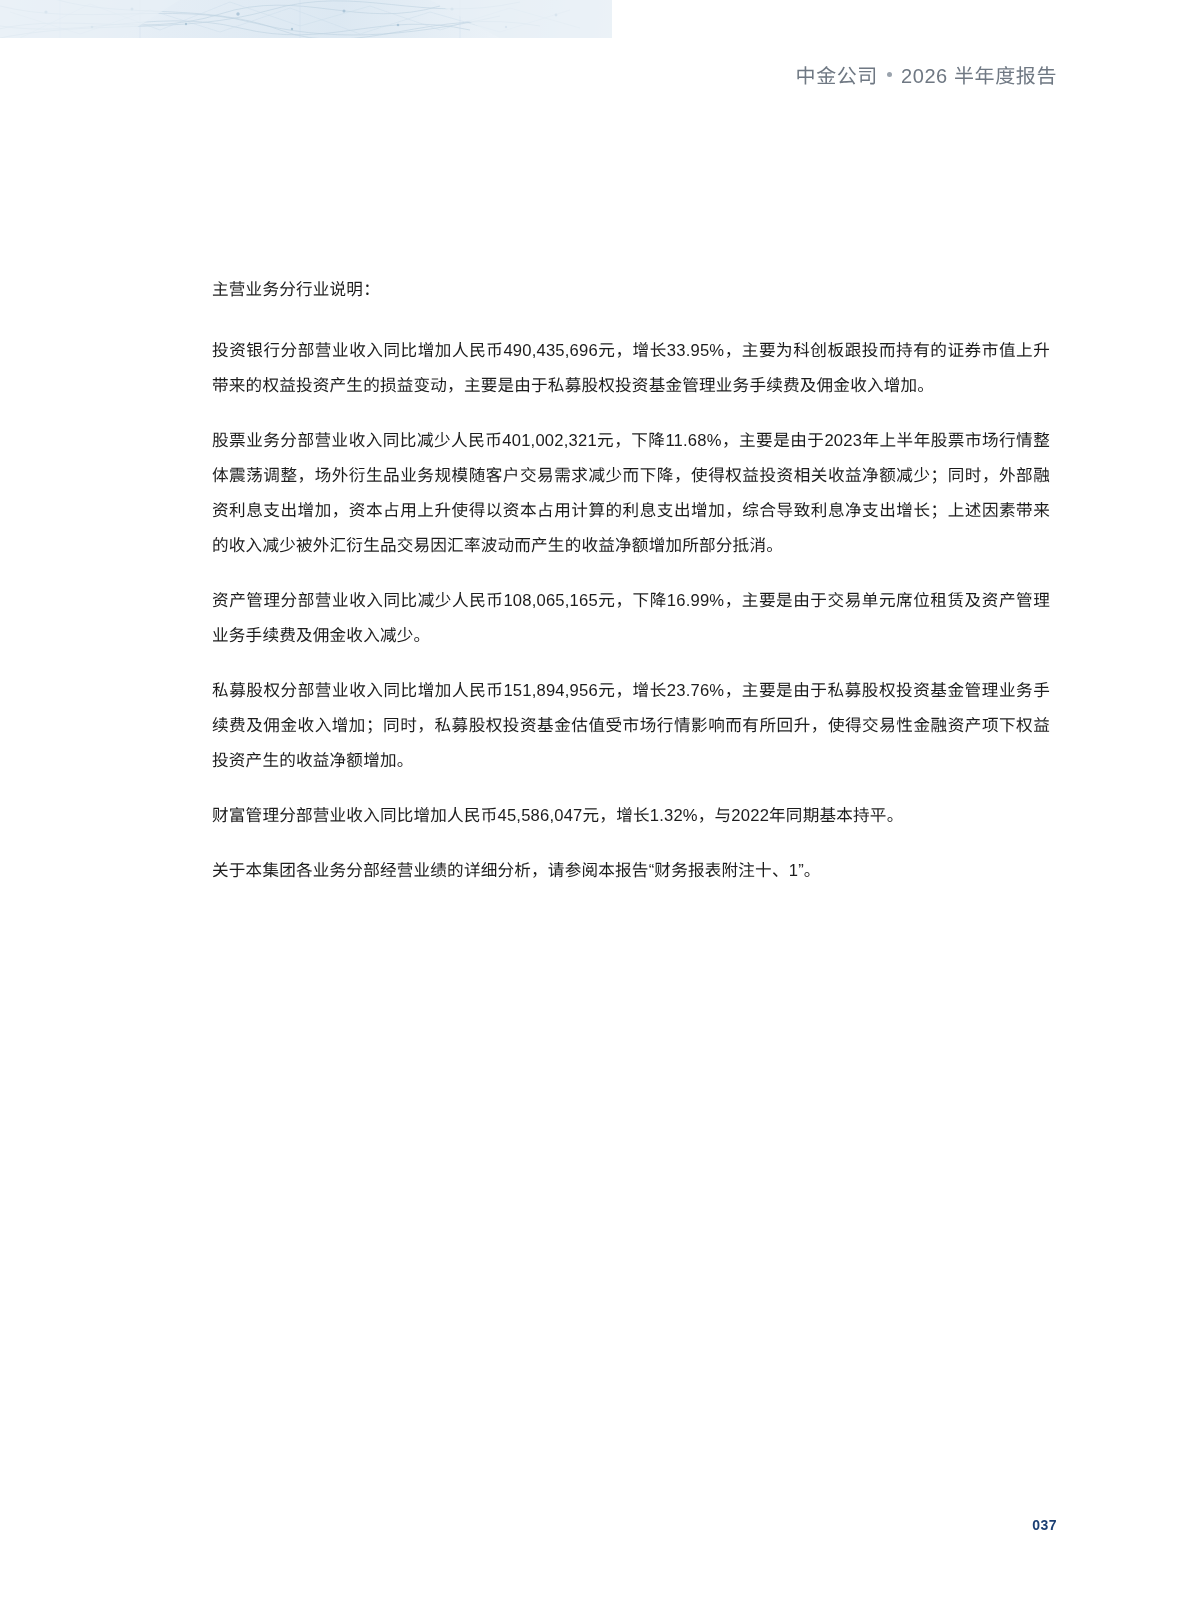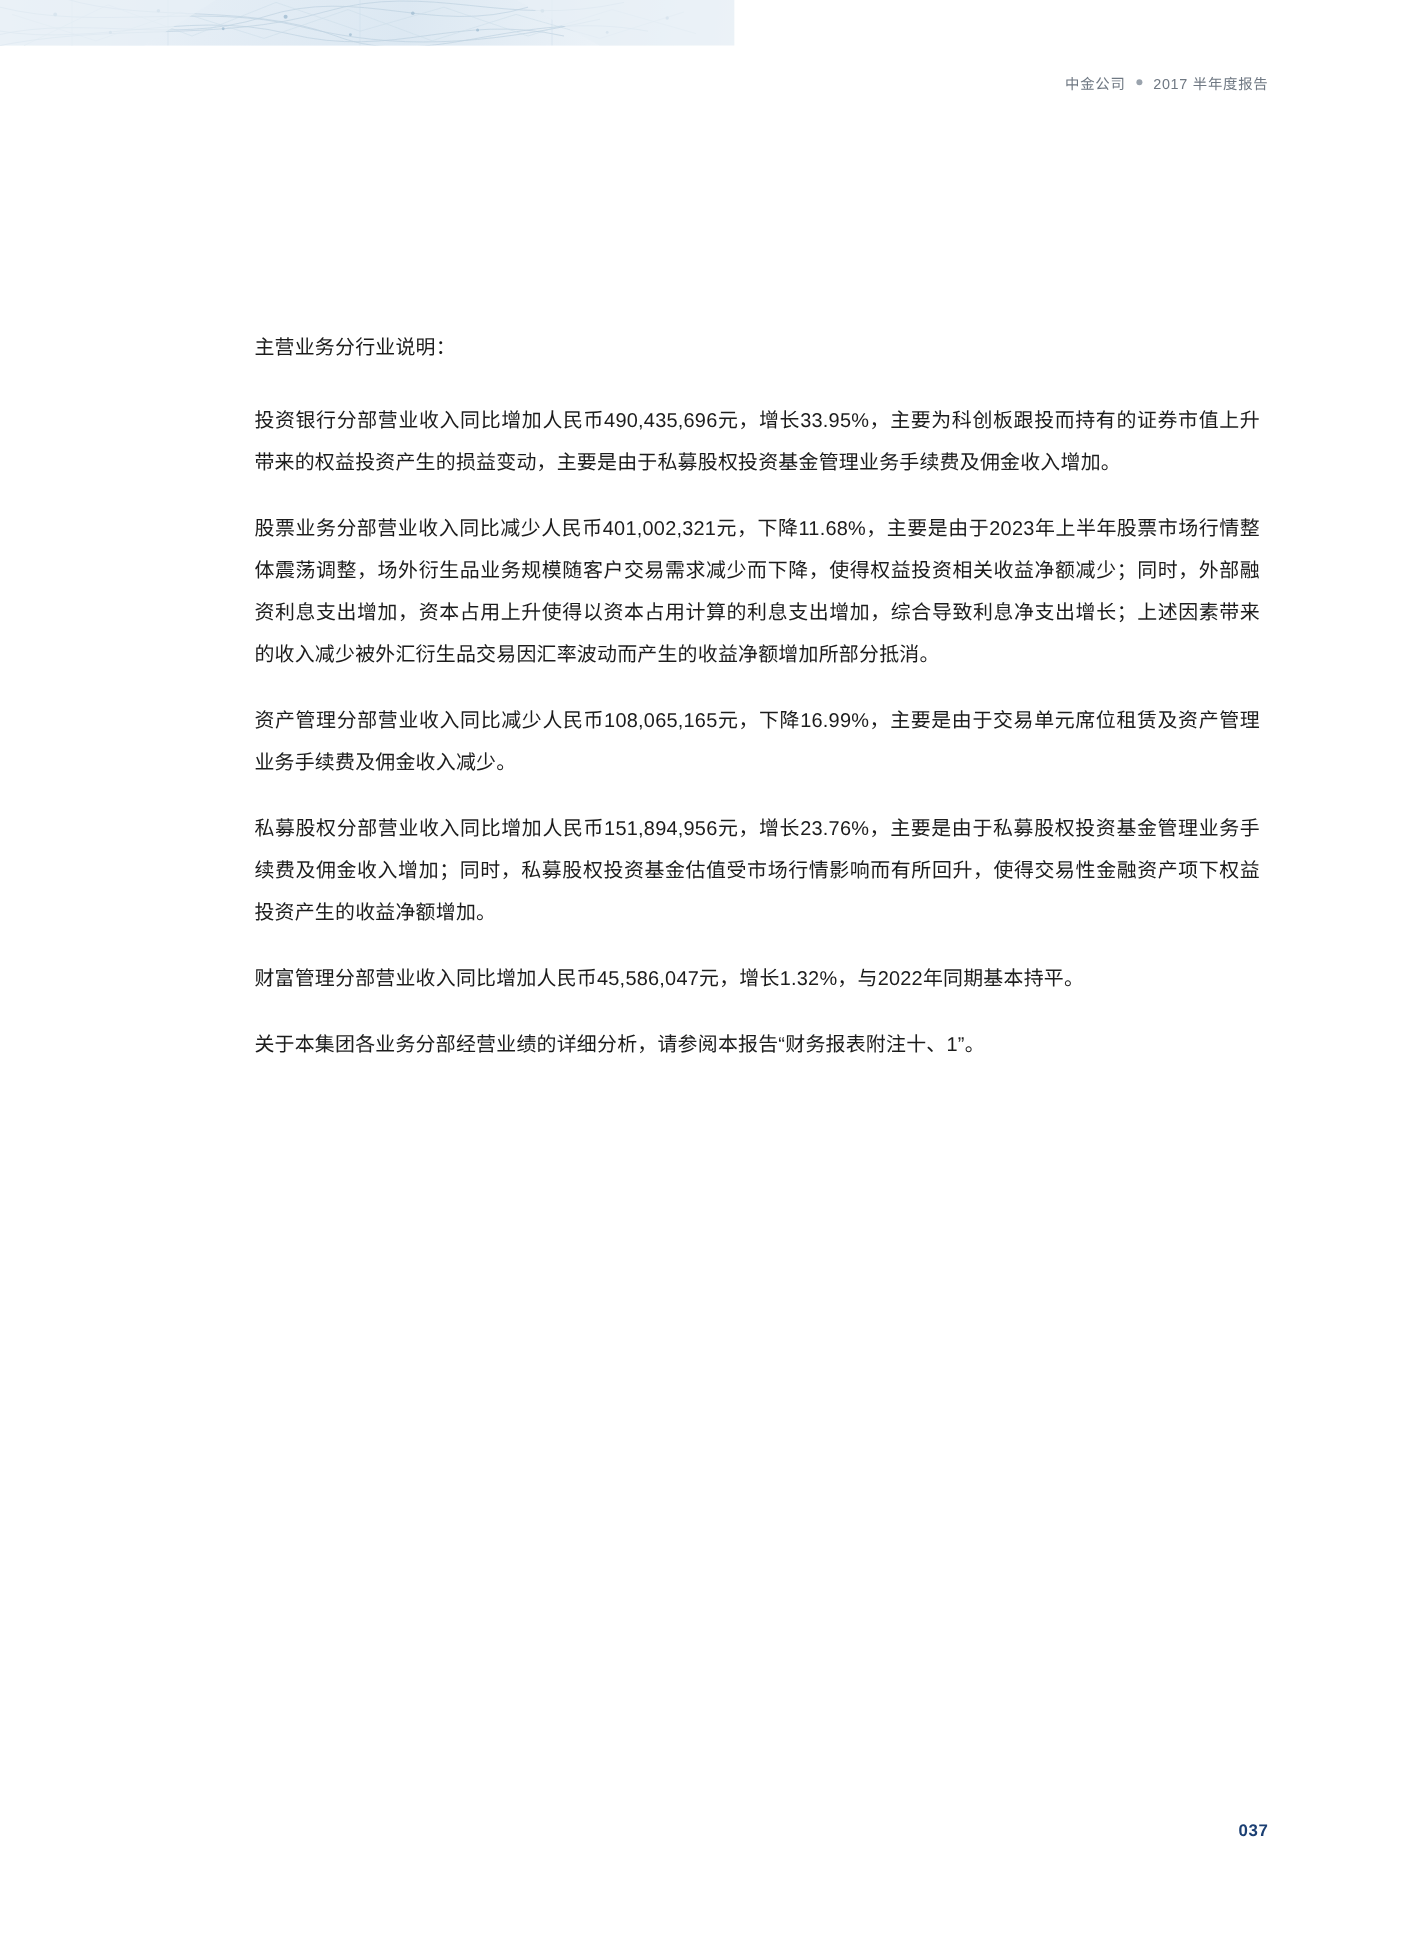--- a/index.html
+++ b/index.html
@@ -34,21 +34,21 @@
 
   
   .running-head {
     position: absolute;
     right: 133px;
     top: 60px;
     display: flex;
     align-items: center;
     gap: 9px;
     color: #7d8590;
-    font-size: 12px;
+    font-size: 20px;
     letter-spacing: 0.6px;
     white-space: nowrap;
   }
   .running-head .company {
     color: #6f7883;
   }
   .running-head .dot {
     width: 5px;
     height: 5px;
     border-radius: 50%;
@@ -128,21 +128,21 @@
       <g fill="#e7eff6" opacity="0.75">
         <polygon points="0,0 180,0 120,38 0,38"></polygon>
         <polygon points="430,0 612,0 612,38 500,38"></polygon>
       </g>
     </svg>
   </div>
 
   <div class="running-head">
     <span class="company">中金公司</span>
     <span class="dot"></span>
-    <span class="report">2017 半年度报告</span>
+    <span class="report">2026 半年度报告</span>
   </div>
 
   <div class="content">
     <p class="para lead">主营业务分行业说明：</p>
     <p class="para">投资银行分部营业收入同比增加人民币490,435,696元，增长33.95%，主要为科创板跟投而持有的证券市值上升带来的权益投资产生的损益变动，主要是由于私募股权投资基金管理业务手续费及佣金收入增加。</p>
     <p class="para">股票业务分部营业收入同比减少人民币401,002,321元，下降11.68%，主要是由于2023年上半年股票市场行情整体震荡调整，场外衍生品业务规模随客户交易需求减少而下降，使得权益投资相关收益净额减少；同时，外部融资利息支出增加，资本占用上升使得以资本占用计算的利息支出增加，综合导致利息净支出增长；上述因素带来的收入减少被外汇衍生品交易因汇率波动而产生的收益净额增加所部分抵消。</p>
     <p class="para">资产管理分部营业收入同比减少人民币108,065,165元，下降16.99%，主要是由于交易单元席位租赁及资产管理业务手续费及佣金收入减少。</p>
     <p class="para">私募股权分部营业收入同比增加人民币151,894,956元，增长23.76%，主要是由于私募股权投资基金管理业务手续费及佣金收入增加；同时，私募股权投资基金估值受市场行情影响而有所回升，使得交易性金融资产项下权益投资产生的收益净额增加。</p>
     <p class="para">财富管理分部营业收入同比增加人民币45,586,047元，增长1.32%，与2022年同期基本持平。</p>
     <p class="para">关于本集团各业务分部经营业绩的详细分析，请参阅本报告“财务报表附注十、1”。</p>

